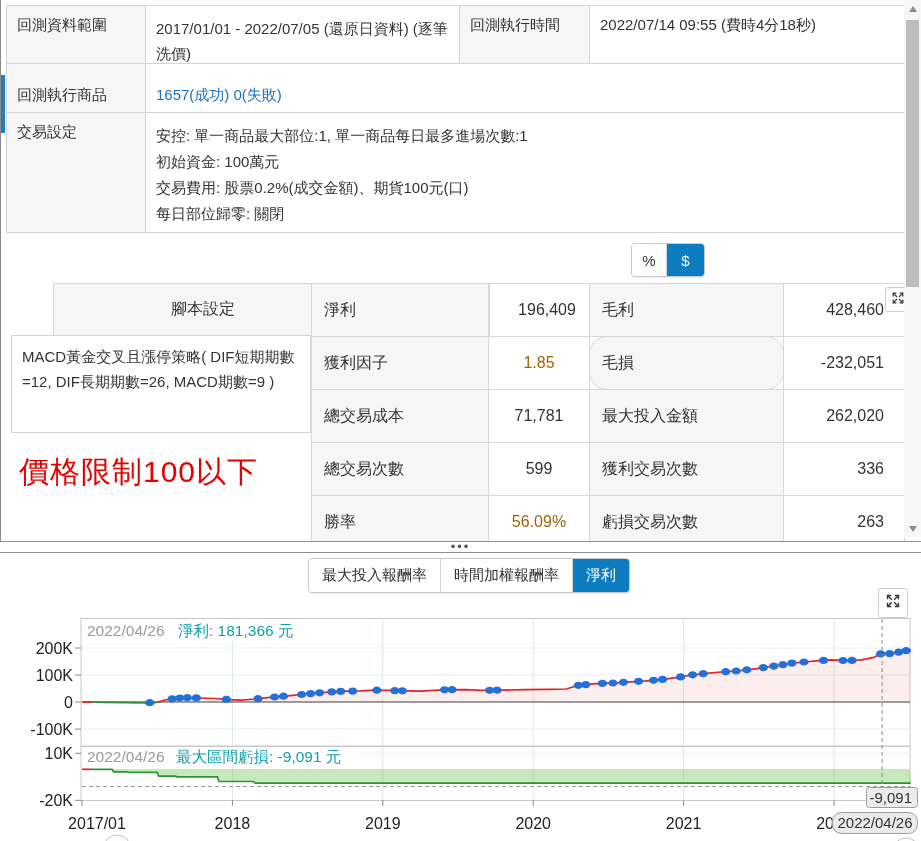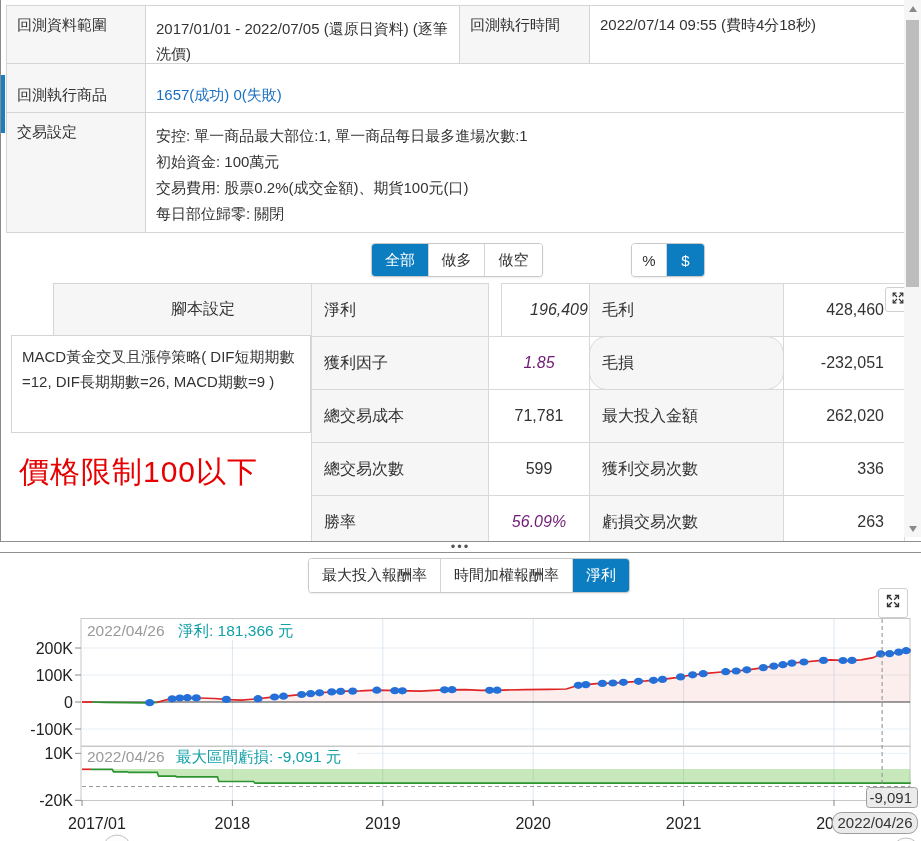--- a/index.html
+++ b/index.html
@@ -18,21 +18,21 @@
   .tabgroup .tab.active { background:#0d7dc1; color:#fff; }
   
   .panel-box { position:absolute; border:1px solid #d4d4d4; background:#fff; font-size:15px; color:#333; }
   .panel-box.hdr { background:#f6f6f6; display:flex; align-items:center; justify-content:center; font-size:16px;margin-left:42px; }
   .red-note { position:absolute; color:#e60000; font-size:30px; letter-spacing:1px; }
   
   .srow-cell { position:absolute; border:1px solid #d8d8d8; font-size:16px; color:#333; display:flex; align-items:center; background:#fff; }
   .srow-cell.lbl { background:#f6f6f6; padding-left:12px; }
   .srow-cell.val-c { justify-content:center; }
   .srow-cell.val-r { justify-content:flex-end; padding-right:20px; }
-  .red-val { color:#701a75;font-style:italic; }
+  .red-val { color:#a16207; }
   
   #scrollbar { position:absolute; right:0; top:0; width:17px; height:537px; background:#f6f6f6; }
   .scroll-arrow { position:absolute; left:0; width:17px; height:17px; display:flex; align-items:center; justify-content:center; background:#f6f6f6; cursor:pointer; }
   .tri-up { width:0;height:0;border-left:4px solid transparent;border-right:4px solid transparent;border-bottom:6px solid #8a8a8a; }
   .tri-down { width:0;height:0;border-left:4px solid transparent;border-right:4px solid transparent;border-top:6px solid #8a8a8a; }
   #scroll-thumb { position:absolute; left:2px; top:20px; width:13px; height:267px; background:#bdbdbd; cursor:pointer; }
   
   #splitter { position:absolute; left:0; top:541px; width:921px; height:12px; background:#fff; border-top:1px solid #8f8f8f; border-bottom:1px solid #8f8f8f; display:flex; align-items:center; justify-content:center; cursor:row-resize; }
   #splitter .dots { color:#555; font-size:13px; letter-spacing:2px; line-height:6px; }
   
@@ -78,43 +78,38 @@
           <div>安控: 單一商品最大部位:1, 單一商品每日最多進場次數:1</div>
           <div>初始資金: 100萬元</div>
           <div>交易費用: 股票0.2%(成交金額)、期貨100元(口)</div>
           <div>每日部位歸零: 關閉</div>
         </div>
       </div>
     </div>
 
     <div style="position:absolute;left:0;top:75px;width:4px;height:58px;background:#1b7ec2;"></div>
 
-    <div class="tabgroup" style="left:370px;top:243px;height:34px;">
-      <div class="tab active" style="width:57px;">全部</div>
-      <div class="tab" style="width:56px;">做多</div>
-      <div class="tab" style="width:57px;">做空</div>
-    </div>
 
     <div class="tabgroup" style="left:630px;top:243px;height:34px;">
       <div class="tab" style="width:35px;">%</div>
       <div class="tab active" style="width:37px;">$</div>
     </div>
 
     <div class="panel-box hdr" style="left:10px;top:283px;width:300px;height:53px;">
         <span>腳本設定</span>
       </div>
     <div class="panel-box" style="left:10px;top:335px;width:300px;height:98px;padding:8px 10px;line-height:25px;"><span>MACD黃金交叉且漲停策略( DIF短期期數=12, DIF長期期數=26, MACD期數=9 )</span></div>
     <div class="red-note" style="left:18px;top:452px;"><span>價格限制100以下</span></div>
 
     <div>
 
       <div class="srow-cell lbl" style="left:310px;top:283px;width:178px;height:54px;">
           <span>淨利</span>
         </div>
-      <div class="srow-cell val-c" style="left:500px;top:283px;width:116px;height:54px;font-style:italic;">
+      <div class="srow-cell val-c" style="left:488px;top:283px;width:116px;height:54px;">
           <span>196,409</span>
         </div>
       <div class="srow-cell lbl" style="left:588px;top:283px;width:195px;height:54px;">
           <span>毛利</span>
         </div>
       <div class="srow-cell val-r" style="left:782px;top:283px;width:122px;height:54px;">
           <span>428,460</span>
         </div>
 
       <div class="srow-cell lbl" style="left:310px;top:336px;width:178px;height:54px;">

